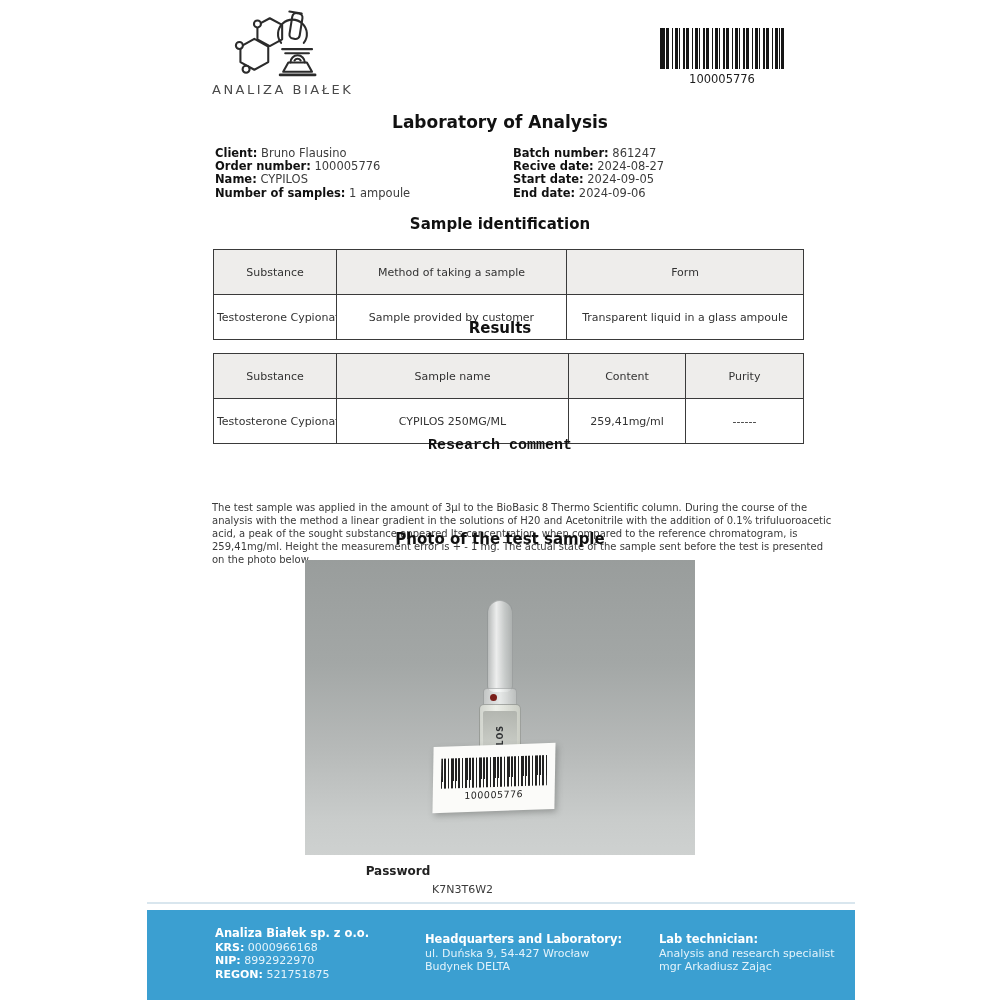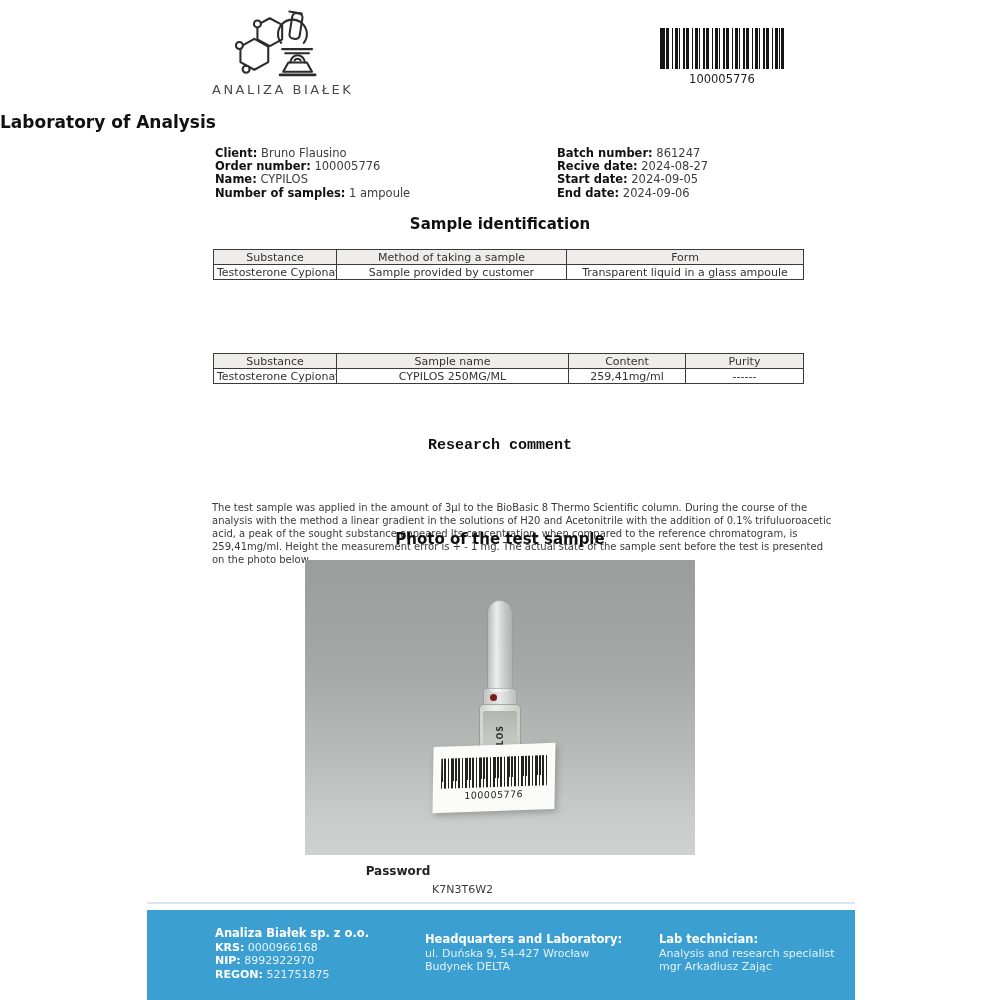--- a/index.html
+++ b/index.html
@@ -15,36 +15,36 @@
   .barcode-top { position:absolute; left:660px; top:28px; width:124px; text-align:center; }
   .barcode-bars { height:41px; width:124px;
     background:repeating-linear-gradient(90deg,
       #151515 0 2px, #fff 2px 3px, #151515 3px 6px, #fff 6px 9px,
       #151515 9px 10px, #fff 10px 12px, #151515 12px 15px, #fff 15px 16px,
       #151515 16px 17px, #fff 17px 20px);
     border-left:3px solid #151515; border-right:3px solid #151515; }
   .barcode-num { margin-top:3px; font-size:11.5px; color:#1c1c1c; }
 
   
-  .doc-title { position:absolute; left:0; top:112px; width:1000px; text-align:left;
+  .doc-title { position:absolute; left:0; top:112px; width:1000px; text-align:center;
     font-size:17px; font-weight:bold; color:#111; }
   .section-title { position:absolute; left:0; width:1000px; text-align:center;
     font-size:15px; font-weight:bold; color:#111; }
 
   
   .info-col { position:absolute; top:147px; font-size:11.5px; line-height:13.2px; color:#3c3c3c; }
   .info-left { left:215px; }
-  .info-right { left:513px;margin-left:44px; }
+  .info-right { left:513px; }
   .info-line b { color:#111;text-align:center; }
 
   
   table.data { position:absolute; left:213px; width:590px; border-collapse:collapse;
     font-size:11px; color:#333; table-layout:fixed; }
   table.data th, table.data td { border:1.5px solid #3a3a3a; text-align:center;
-    height:15px; vertical-align:middle; padding:0 3px; overflow:hidden; white-space:nowrap; }
+    height:45px; vertical-align:middle; padding:0 3px; overflow:hidden; white-space:nowrap; }
   table.data th { background:#eeedeb; font-weight:normal; }
   table.data td { background:#fff; }
 
   
   .comment { position:absolute; left:212px; top:460px; width:624px;
     font-size:10px; line-height:12.9px; color:#3a3a3a;margin-top:42px; }
 
   
   .photo { position:absolute; left:305px; top:560px; width:390px; height:295px;
     background:linear-gradient(180deg,#999d9c 0%,#a3a7a6 35%,#b7bab9 65%,#c9cccb 88%,#ced1d0 100%);
@@ -156,20 +156,21 @@
       <th>Form</th>
     </tr>
     <tr>
       <td>Testosterone Cypionate</td>
       <td>Sample provided by customer</td>
       <td>Transparent liquid in a glass ampoule</td>
     </tr>
   </tbody>
     </table>
 
+  <div class="section-title" style="top:319px;">Results</div>
   <table class="data" style="top:353px;">
     <colgroup>
         <col style="width:123px">
         <col style="width:232px">
         <col style="width:117px">
         <col style="width:118px">
       </colgroup>
     <tbody>
         <tr>
       <th>Substance</th>

